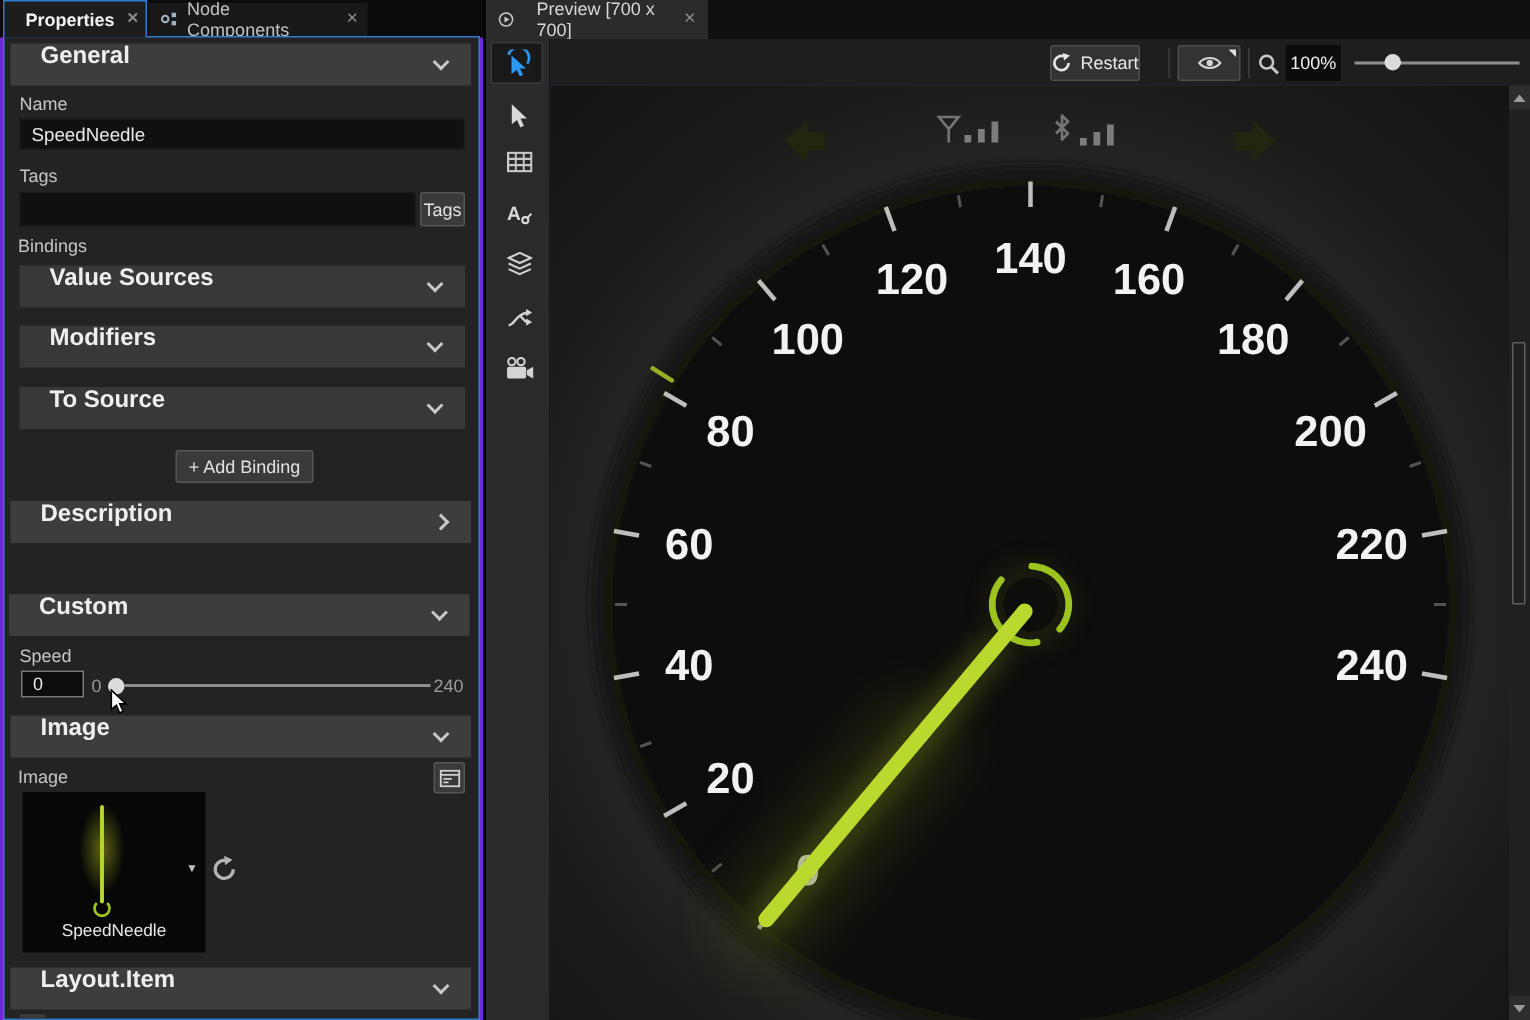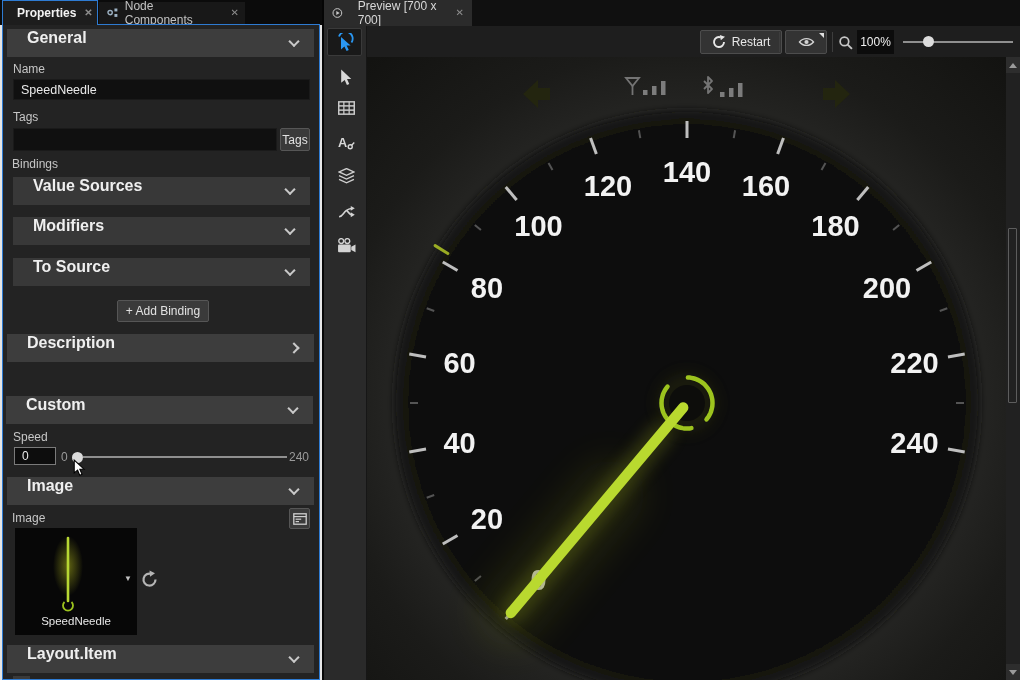--- a/index.html
+++ b/index.html
@@ -1,17 +1,17 @@
 <!DOCTYPE html>
 <html><head>
 <meta charset="utf-8">
 <style>
   html,body{margin:0;padding:0;background:#0b0b0b;}
   *{box-sizing:border-box;font-family:"Liberation Sans",sans-serif;}
-  #app{position:relative;width:1020px;height:680px;overflow:hidden;background:#e5e5e5;}
+  #app{position:relative;width:1020px;height:680px;overflow:hidden;background:#6d28d9;}
   .abs{position:absolute;}
 
   
   #left-tabbar{left:0;top:0;width:322px;height:25px;background:#0b0b0b;}
   .ptab{position:absolute;display:flex;align-items:center;gap:6px;padding:0 6px 0 8px;font-size:12px;}
   .ptab-active{left:2px;top:0;height:25px;width:96px;background:#1d1d1d;border:1px solid #2e7bd2;border-bottom:none;color:#f2f2f2;font-weight:bold;z-index:3;}
   .ptab-idle{left:99px;top:2px;height:22px;width:146px;background:#181818;color:#c2c2c2;}
   .close-x{font-size:10px;color:#8d8d8d;margin-left:2px;line-height:10px;}
   #props-panel{left:2px;top:24px;width:318px;height:656px;background:#232323;border:1px solid #2e7bd2;z-index:2;overflow:hidden;}
   .sec-h{position:absolute;height:28px;background:#3d3d3d;display:flex;align-items:flex-start;padding-left:20px;font-size:16px;font-weight:bold;color:#efefef;}
@@ -178,21 +178,21 @@
       <svg width="14" height="14" viewBox="0 0 14 14">
         <circle cx="7" cy="7" r="5.7" fill="none" stroke="#c9c9c9" stroke-width="1.3"></circle>
         <polygon points="5.6,4.4 10,7 5.6,9.6" fill="#c9c9c9"></polygon>
       </svg>
       <span>Preview [700 x 700]</span>
       <span class="close-x">✕</span>
     </div>
   </div>
 
   <div id="pv-toolbar" class="abs">
-    <div class="tbtn" style="left:333px;width:82px;">
+    <div class="tbtn" style="left:333px;width:60px;">
       <svg width="14" height="14" viewBox="0 0 14 14">
         <path d="M12,7 A5,5 0 1 1 8.6,2.3" fill="none" stroke="#e6e6e6" stroke-width="1.9"></path>
         <polygon points="7.8,0 13,1.8 8.8,5.2" fill="#e6e6e6"></polygon>
       </svg>
       <span>Restart</span>
     </div>
     <div class="tb-sep" style="left:412px;"></div>
     <div class="tbtn" style="left:418px;width:42px;">
       <svg width="17" height="12" viewBox="0 0 16 12">
         <path d="M1,6 C4.5,1.5 11.5,1.5 15,6 C11.5,10.5 4.5,10.5 1,6 Z" fill="none" stroke="#d2d2d2" stroke-width="1.4"></path>

